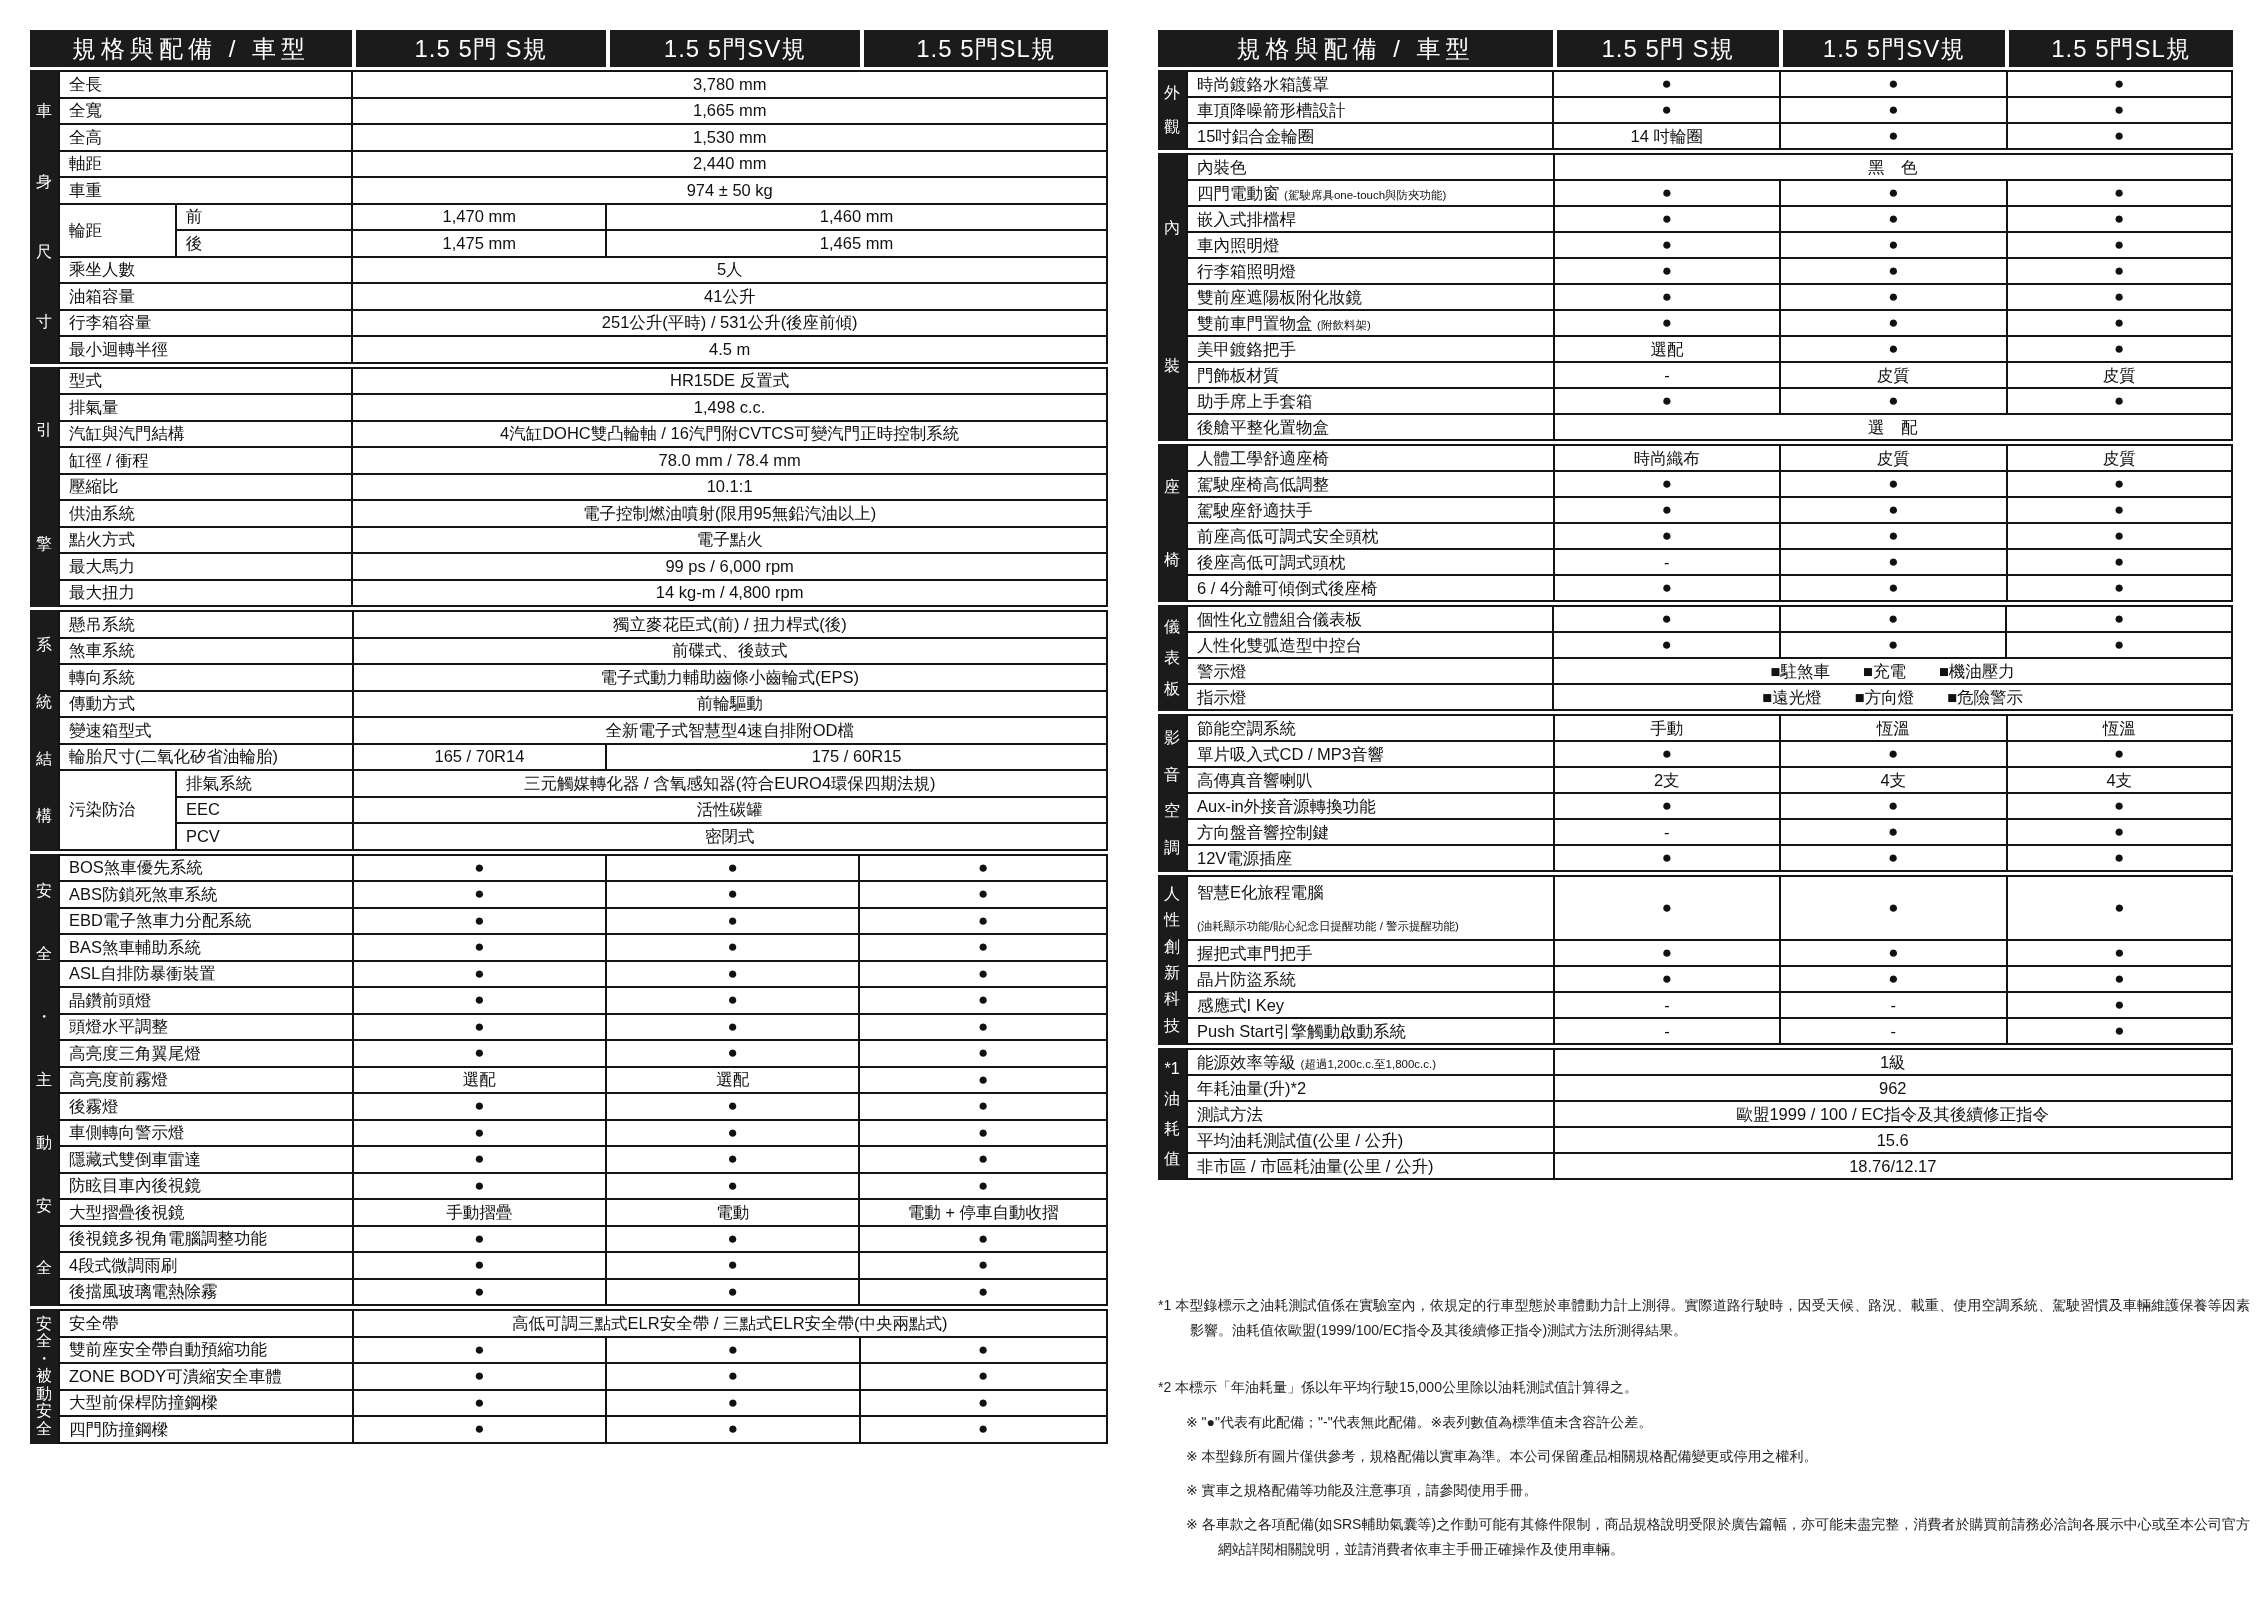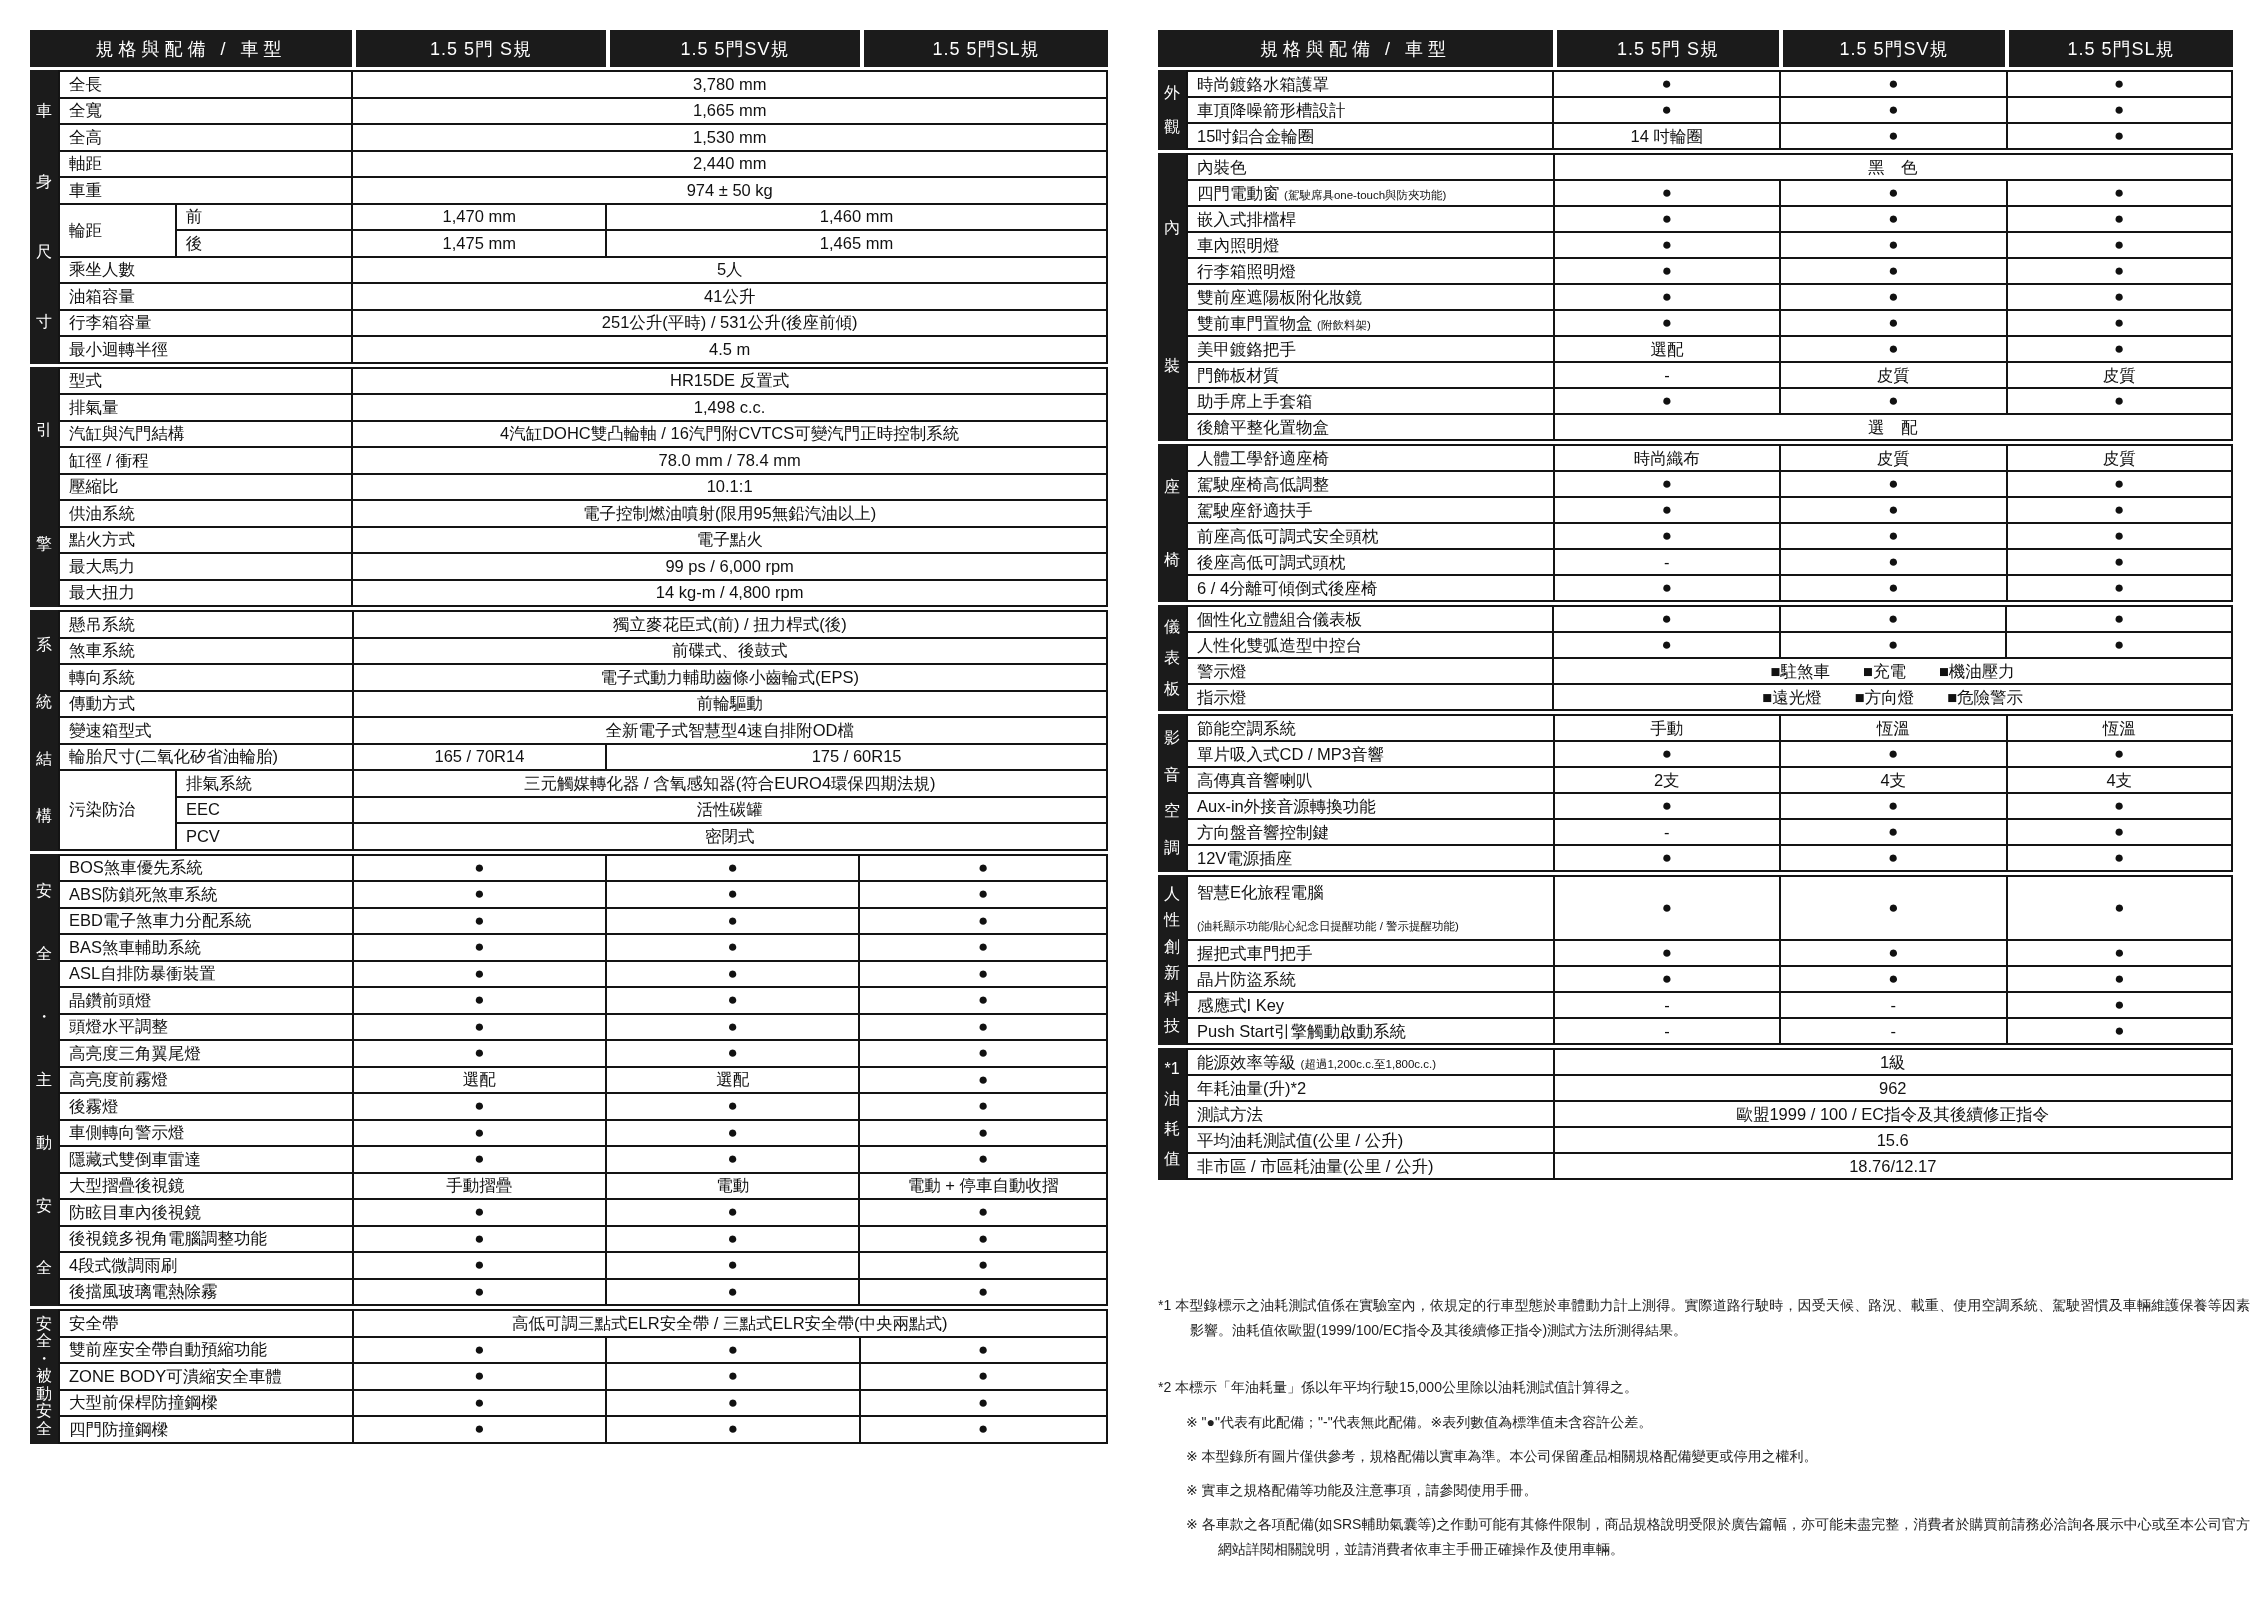--- a/index.html
+++ b/index.html
@@ -18,21 +18,21 @@
   .sheet{position:absolute;inset:0;background:#fff;}
 
   .tbl{position:absolute;top:30px;}
   .tbl-left{left:30px;width:1078px;}
   .tbl-right{left:1158px;width:1075px;}
 
   .tbl-header{display:flex;gap:4px;height:37px;margin-bottom:3px;}
   .tbl-header .hcell{
     background:var(--hdr-bg);color:var(--hdr-fg);
     display:flex;align-items:center;justify-content:center;
-    font-size:18px;letter-spacing:1px;white-space:nowrap;
+    font-size:24px;letter-spacing:1px;white-space:nowrap;
   }
   .tbl-header .hcell.first{letter-spacing:5px;}
 
   .section{display:flex;margin-bottom:3px;}
   .strip{
     width:28px;flex:0 0 28px;background:var(--hdr-bg);color:var(--hdr-fg);
     display:flex;flex-direction:column;align-items:center;justify-content:space-around;
     font-size:16px;line-height:1;padding:6px 0;
   }
   .strip .ch{white-space:nowrap;}
@@ -334,30 +334,30 @@
               <td class="val dot"><span>●</span></td>
               <td class="val dot"><span>●</span></td>
             </tr>
             <tr>
               <td class="label-a" colspan="2"><span>隱藏式雙倒車雷達</span></td>
               <td class="val dot"><span>●</span></td>
               <td class="val dot"><span>●</span></td>
               <td class="val dot"><span>●</span></td>
             </tr>
             <tr>
+              <td class="label-a" colspan="2"><span>防眩目車內後視鏡</span></td>
+              <td class="val dot"><span>●</span></td>
+              <td class="val dot"><span>●</span></td>
+              <td class="val dot"><span>●</span></td>
+            </tr>
+            <tr>
               <td class="label-a" colspan="2"><span>大型摺疊後視鏡</span></td>
               <td class="val"><span>手動摺疊</span></td>
               <td class="val"><span>電動</span></td>
               <td class="val"><span>電動 + 停車自動收摺</span></td>
-            </tr>
-            <tr>
-              <td class="label-a" colspan="2"><span>防眩目車內後視鏡</span></td>
-              <td class="val dot"><span>●</span></td>
-              <td class="val dot"><span>●</span></td>
-              <td class="val dot"><span>●</span></td>
             </tr>
             <tr>
               <td class="label-a" colspan="2"><span>後視鏡多視角電腦調整功能</span></td>
               <td class="val dot"><span>●</span></td>
               <td class="val dot"><span>●</span></td>
               <td class="val dot"><span>●</span></td>
             </tr>
             <tr>
               <td class="label-a" colspan="2"><span>4段式微調雨刷</span></td>
               <td class="val dot"><span>●</span></td>

